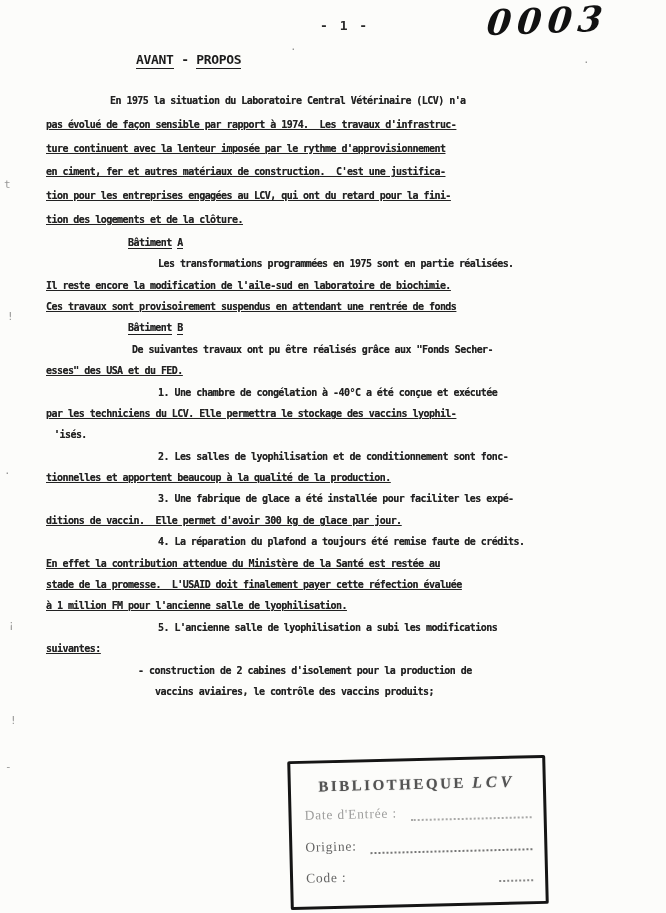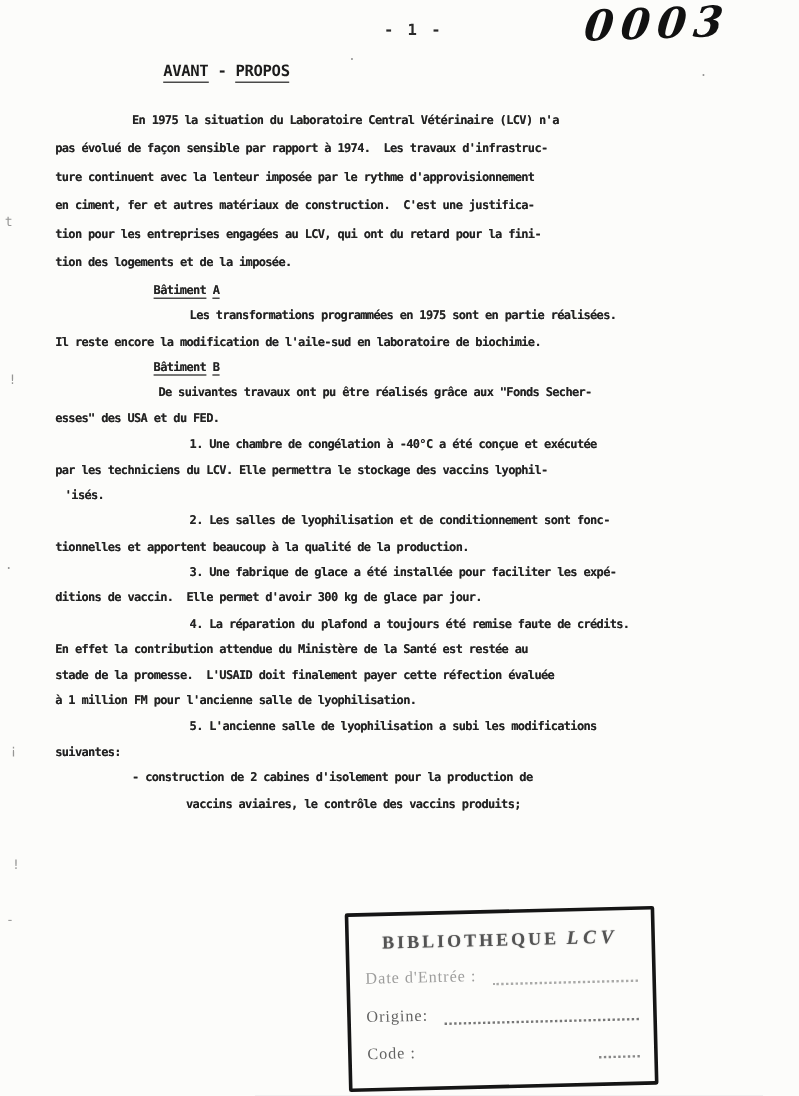--- a/index.html
+++ b/index.html
@@ -26,27 +26,27 @@
     font-size:13px;font-weight:bold;letter-spacing:-0.3px;white-space:pre;
   }
   
   .doc-lines{position:absolute;left:46px;top:89px;width:600px;}
   .line{
     line-height:21.4px;height:21.4px;white-space:pre;
     font-size:10px;font-weight:bold;letter-spacing:-0.55px;color:#222;
     text-shadow:0 0 0.4px rgba(20,20,20,0.55);
   }
   .line.tall{line-height:23.8px;height:23.8px;}
-  .m-body{margin-left:0;}
+  .m-body{margin-left:0;text-decoration:underline;}
   .m-para0{margin-left:64px;}
   .m-para{margin-left:86px;}
   .m-num{margin-left:112px;}
   .m-sec{margin-left:67px;}
   .m-bat{margin-left:82px;}
-  .m-bul{margin-left:64px;}
+  .m-bul{margin-left:92px;}
   .m-bul2{margin-left:109px;}
   .m-isz{margin-left:8px;}
   .mt6{margin-top:6px;}
   .u{border-bottom:1.6px solid #1e1e1e;padding-bottom:0.5px;}
   
   .stamp{
     position:absolute;left:289px;top:758px;width:252px;height:143px;
     border:3px solid #151515;border-radius:2px;
     transform:rotate(-1.4deg);
     background:rgba(252,252,250,0.65);
@@ -87,24 +87,25 @@
   <div class="handwritten">0003</div>
 
   <div class="doc-title"><span class="u">AVANT</span><span> - </span><span class="u">PROPOS</span></div>
 
   <div class="doc-lines">
       <div class="line m-para0 tall"><span>En 1975 la situation du Laboratoire Central Vétérinaire (LCV) n'a</span></div>
       <div class="line m-body tall"><span>pas évolué de façon sensible par rapport à 1974.  Les travaux d'infrastruc-</span></div>
       <div class="line m-body tall"><span>ture continuent avec la lenteur imposée par le rythme d'approvisionnement</span></div>
       <div class="line m-body tall"><span>en ciment, fer et autres matériaux de construction.  C'est une justifica-</span></div>
       <div class="line m-body tall"><span>tion pour les entreprises engagées au LCV, qui ont du retard pour la fini-</span></div>
-      <div class="line m-body tall"><span>tion des logements et de la imposée.</span></div>
+      <div class="line m-body tall"><span>tion des logements et de la clôture.</span></div>
       <div class="line m-bat"><span class="u">Bâtiment</span><span> </span><span class="u">A</span></div>
       <div class="line m-num"><span>Les transformations programmées en 1975 sont en partie réalisées.</span></div>
       <div class="line m-body"><span>Il reste encore la modification de l'aile-sud en laboratoire de biochimie.</span></div>
+      <div class="line m-body"><span>Ces travaux sont provisoirement suspendus en attendant une rentrée de fonds</span></div>
       <div class="line m-bat"><span class="u">Bâtiment</span><span> </span><span class="u">B</span></div>
       <div class="line m-para"><span>De suivantes travaux ont pu être réalisés grâce aux "Fonds Secher-</span></div>
       <div class="line m-body"><span>esses" des USA et du FED.</span></div>
       <div class="line m-num"><span>1. Une chambre de congélation à -40°C a été conçue et exécutée</span></div>
       <div class="line m-body"><span>par les techniciens du LCV. Elle permettra le stockage des vaccins lyophil-</span></div>
       <div class="line m-isz"><span>'isés.</span></div>
       <div class="line m-num"><span>2. Les salles de lyophilisation et de conditionnement sont fonc-</span></div>
       <div class="line m-body"><span>tionnelles et apportent beaucoup à la qualité de la production.</span></div>
       <div class="line m-num"><span>3. Une fabrique de glace a été installée pour faciliter les expé-</span></div>
       <div class="line m-body"><span>ditions de vaccin.  Elle permet d'avoir 300 kg de glace par jour.</span></div>

